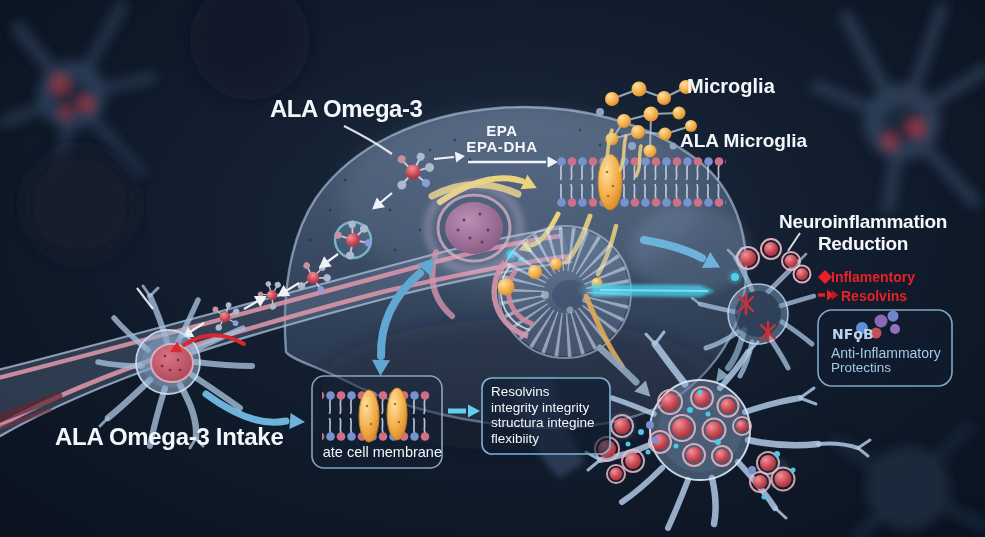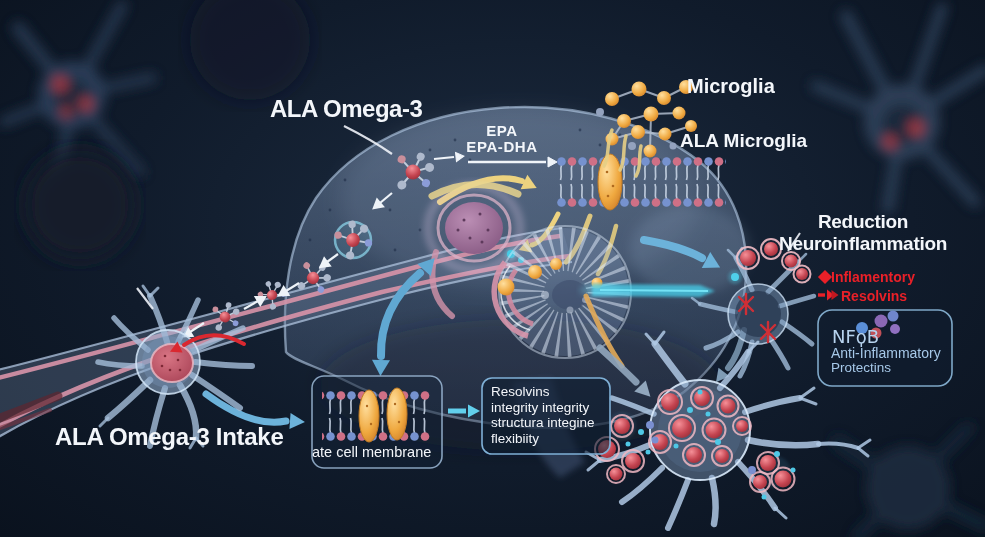--- a/index.html
+++ b/index.html
@@ -16,24 +16,24 @@
   #lbl-ala-microglia{left:680px;top:130px;font-size:19px;font-weight:bold;}
   #lbl-mechanism{left:44px;top:261px;font-size:24px;font-weight:bold;letter-spacing:-0.5px;}
   #lbl-transformed{left:249px;top:339px;font-size:16px;line-height:18px;}
   #lbl-intake{left:55px;top:423px;font-size:24px;font-weight:bold;letter-spacing:-0.3px;}
   #lbl-neuro{left:770px;top:211px;width:186px;text-align:center;font-size:19px;font-weight:bold;line-height:22px;letter-spacing:-0.3px;}
   .legend-row{position:absolute;z-index:2;display:flex;align-items:center;gap:1px;color:#ea2028;font-size:14px;font-weight:bold;}
   #legend-row1{left:820px;top:269px;}
   #legend-row2{left:818px;top:288px;}
   .diamond{width:10px;height:10px;background:#ea2028;transform:rotate(45deg);display:inline-block;}
   .nfkb-text{position:absolute;z-index:2;color:#a6c8e8;}
-  #nfkb-title{left:832px;top:326px;font-size:18px;color:#b7d3ee;font-family:"DejaVu Sans","Liberation Sans",sans-serif;}
+  #nfkb-title{left:832px;top:326px;font-size:14px;color:#b7d3ee;font-family:"DejaVu Sans","Liberation Sans",sans-serif;font-weight:bold;}
   #nfkb-l1{left:831px;top:345px;font-size:14px;}
   #nfkb-l2{left:831px;top:360px;font-size:13.5px;}
-  #membrane-caption{left:312px;top:444px;width:130px;text-align:left;font-size:14.5px;}
+  #membrane-caption{left:312px;top:444px;width:130px;text-align:right;font-size:14.5px;}
   #benefit-lines{left:491px;top:384px;font-size:13.5px;line-height:15.5px;}
   #benefit-lines div{white-space:nowrap;}
 </style>
 </head>
 <body>
 
 <div id="stage">
 
 <svg id="art" width="985" height="537" viewBox="0 0 985 537">
   <defs>
@@ -528,22 +528,22 @@
 
 <div class="lbl" id="lbl-ala-omega3">ALA Omega-3</div>
 <div class="lbl" id="lbl-epa-group">
   <div>EPA</div>
   <div>EPA-DHA</div>
 </div>
 <div class="lbl" id="lbl-microglia">Microglia</div>
 <div class="lbl" id="lbl-ala-microglia">ALA Microglia</div>
 <div class="lbl" id="lbl-intake">ALA Omega-3 Intake</div>
 <div class="lbl" id="lbl-neuro">
+  <div>Neuroinflammation</div>
   <div>Reduction</div>
-  <div>Neuroinflammation</div>
 </div>
 
 <div class="legend-row" id="legend-row1">
   <span class="diamond"></span>
   <span>Inflamentory</span>
 </div>
 <div class="legend-row" id="legend-row2">
   <span>
     <svg width="22" height="12" viewBox="0 0 22 12">
           <rect x="0" y="4.3" width="7" height="3.4" fill="#ea2028"></rect>

